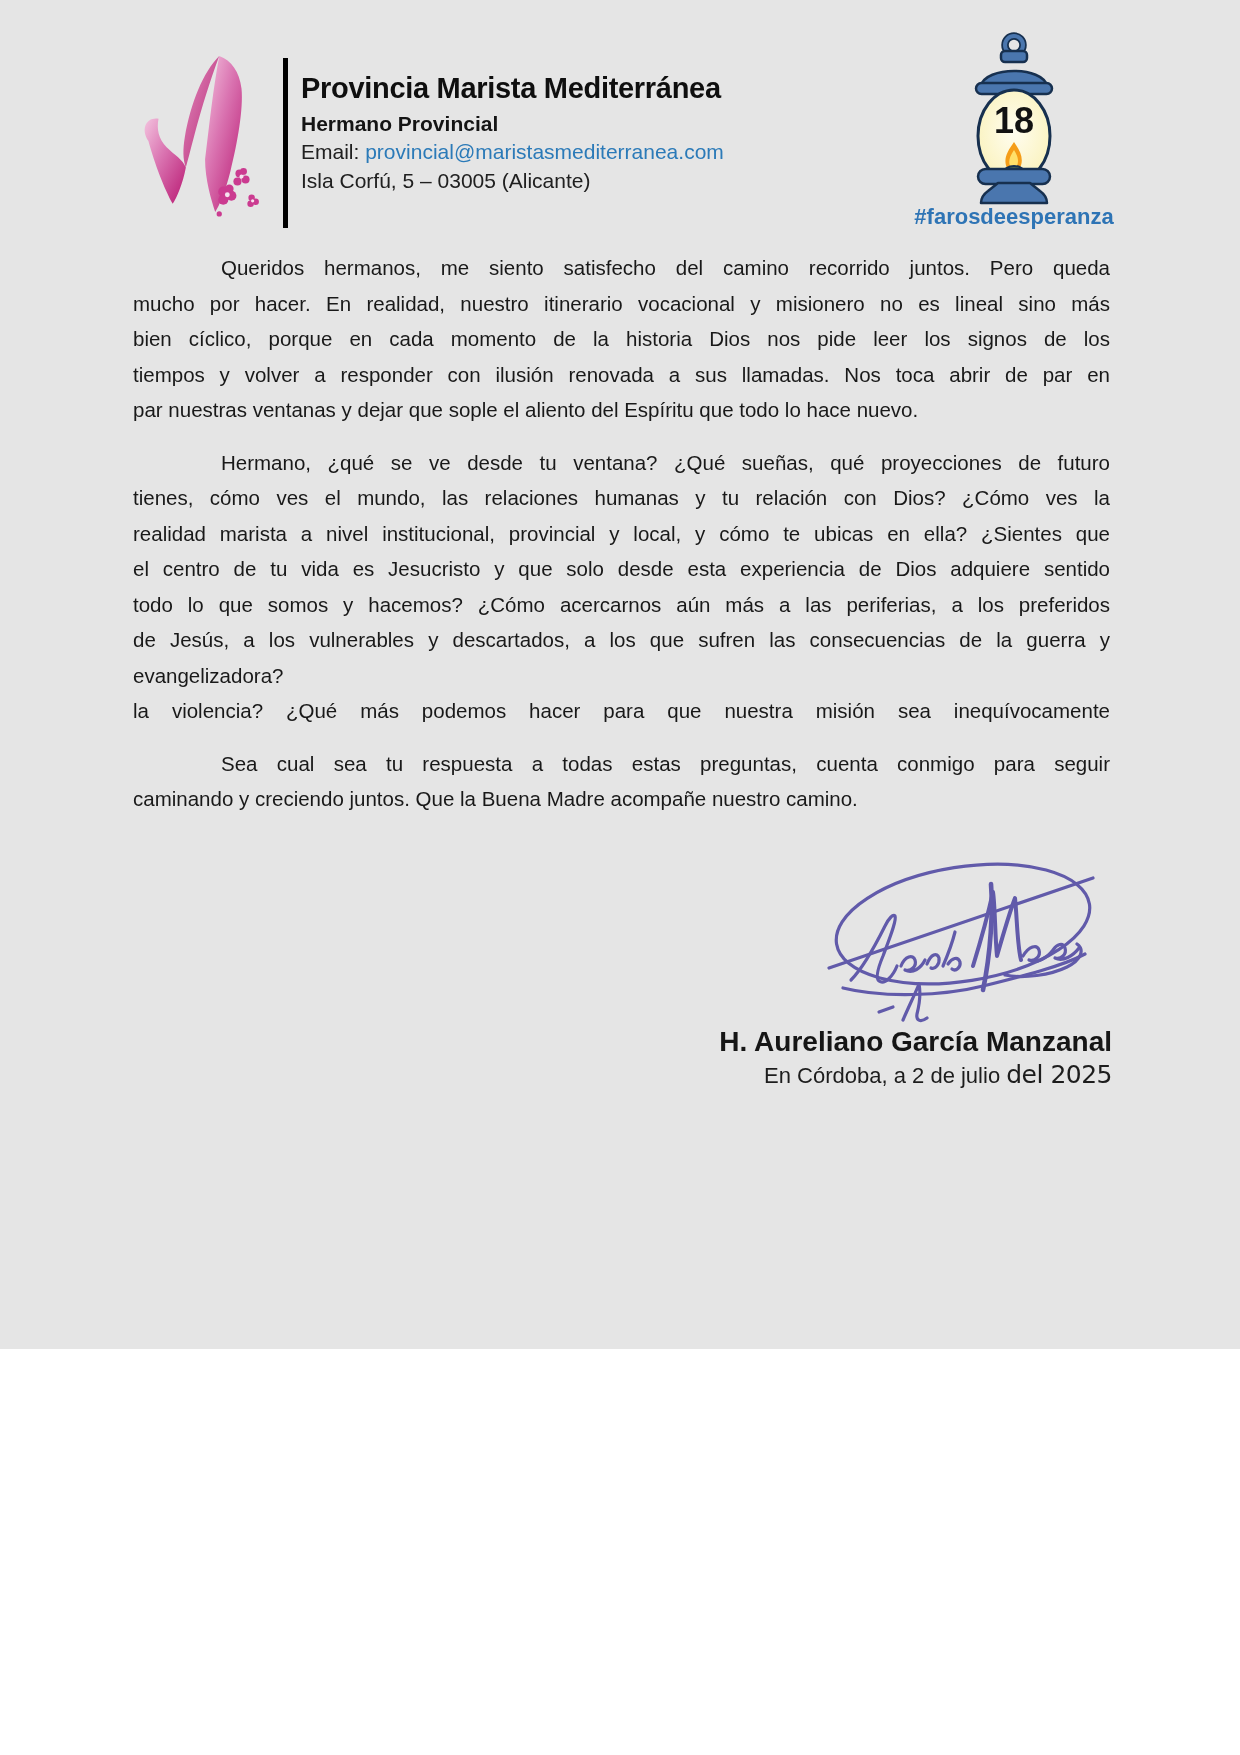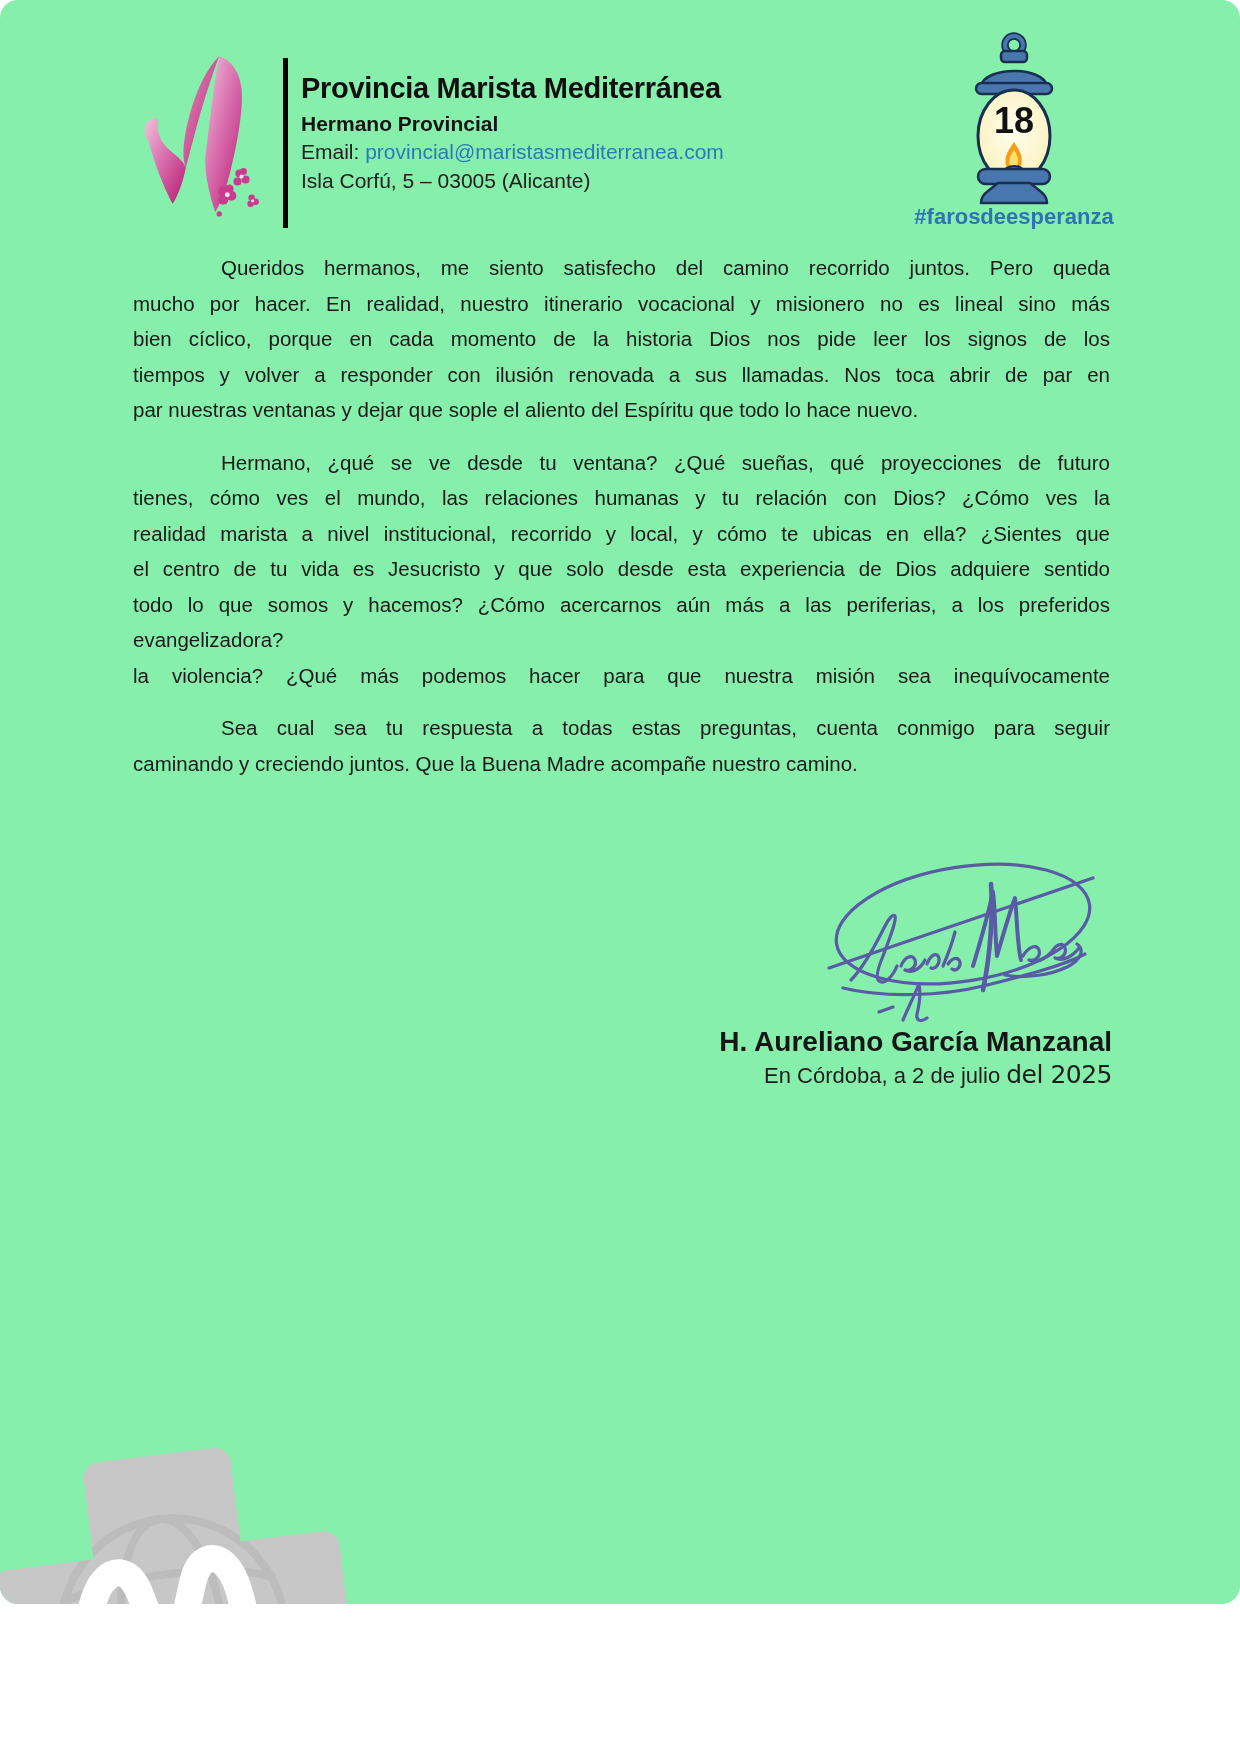--- a/index.html
+++ b/index.html
@@ -1,18 +1,18 @@
 <!DOCTYPE html>
 <html><head>
 <meta charset="utf-8">
 <style>
   html,body{margin:0;padding:0;background:#ffffff;}
   .page{
-    position:relative;width:1240px;height:1604px;background:#86efac;
-    overflow:hidden;font-family:"Liberation Sans",sans-serif;color:#1c1c1c;border-radius:18px;
+    position:relative;width:1240px;height:1349px;background:#e5e5e5;
+    overflow:hidden;font-family:"Liberation Sans",sans-serif;color:#1c1c1c;
   }
   
   .logo-m{position:absolute;left:131px;top:50px;width:136px;height:170px;}
   .vbar{position:absolute;left:283px;top:58px;width:5px;height:170px;background:#000;}
   .header-text{position:absolute;left:301px;top:70px;width:680px;}
   .org-name{font-size:29px;font-weight:bold;color:#0f0f0f;line-height:36px;letter-spacing:-0.3px;margin:0;}
   .org-sub{font-size:21px;font-weight:bold;color:#141414;line-height:27px;margin-top:4px;}
   .org-line{font-size:21px;color:#202020;line-height:29px;}
   .email-link{color:#2b7ab8;cursor:pointer;}
   .lantern{position:absolute;left:961px;top:32px;width:106px;height:176px;}
@@ -115,23 +115,24 @@
     <div class="para">
       <div class="line first">Queridos hermanos, me siento satisfecho del camino recorrido juntos. Pero queda</div>
       <div class="line">mucho por hacer. En realidad, nuestro itinerario vocacional y misionero no es lineal sino más</div>
       <div class="line">bien cíclico, porque en cada momento de la historia Dios nos pide leer los signos de los</div>
       <div class="line">tiempos y volver a responder con ilusión renovada a sus llamadas. Nos toca abrir de par en</div>
       <div class="line plast">par nuestras ventanas y dejar que sople el aliento del Espíritu que todo lo hace nuevo.</div>
     </div>
     <div class="para">
       <div class="line first">Hermano, ¿qué se ve desde tu ventana? ¿Qué sueñas, qué proyecciones de futuro</div>
       <div class="line">tienes, cómo ves el mundo, las relaciones humanas y tu relación con Dios? ¿Cómo ves la</div>
-      <div class="line">realidad marista a nivel institucional, recorrido y local, y cómo te ubicas en ella? ¿Sientes que</div>
+      <div class="line">realidad marista a nivel institucional, provincial y local, y cómo te ubicas en ella? ¿Sientes que</div>
       <div class="line">el centro de tu vida es Jesucristo y que solo desde esta experiencia de Dios adquiere sentido</div>
       <div class="line">todo lo que somos y hacemos? ¿Cómo acercarnos aún más a las periferias, a los preferidos</div>
+      <div class="line">de Jesús, a los vulnerables y descartados, a los que sufren las consecuencias de la guerra y</div>
       <div class="line plast">evangelizadora?</div>
       <div class="line">la violencia? ¿Qué más podemos hacer para que nuestra misión sea inequívocamente</div>
     </div>
     <div class="para">
       <div class="line first">Sea cual sea tu respuesta a todas estas preguntas, cuenta conmigo para seguir</div>
       <div class="line plast">caminando y creciendo juntos. Que la Buena Madre acompañe nuestro camino.</div>
     </div>
   </div>
 
   <svg class="sig-draw" viewBox="0 0 278 188">

